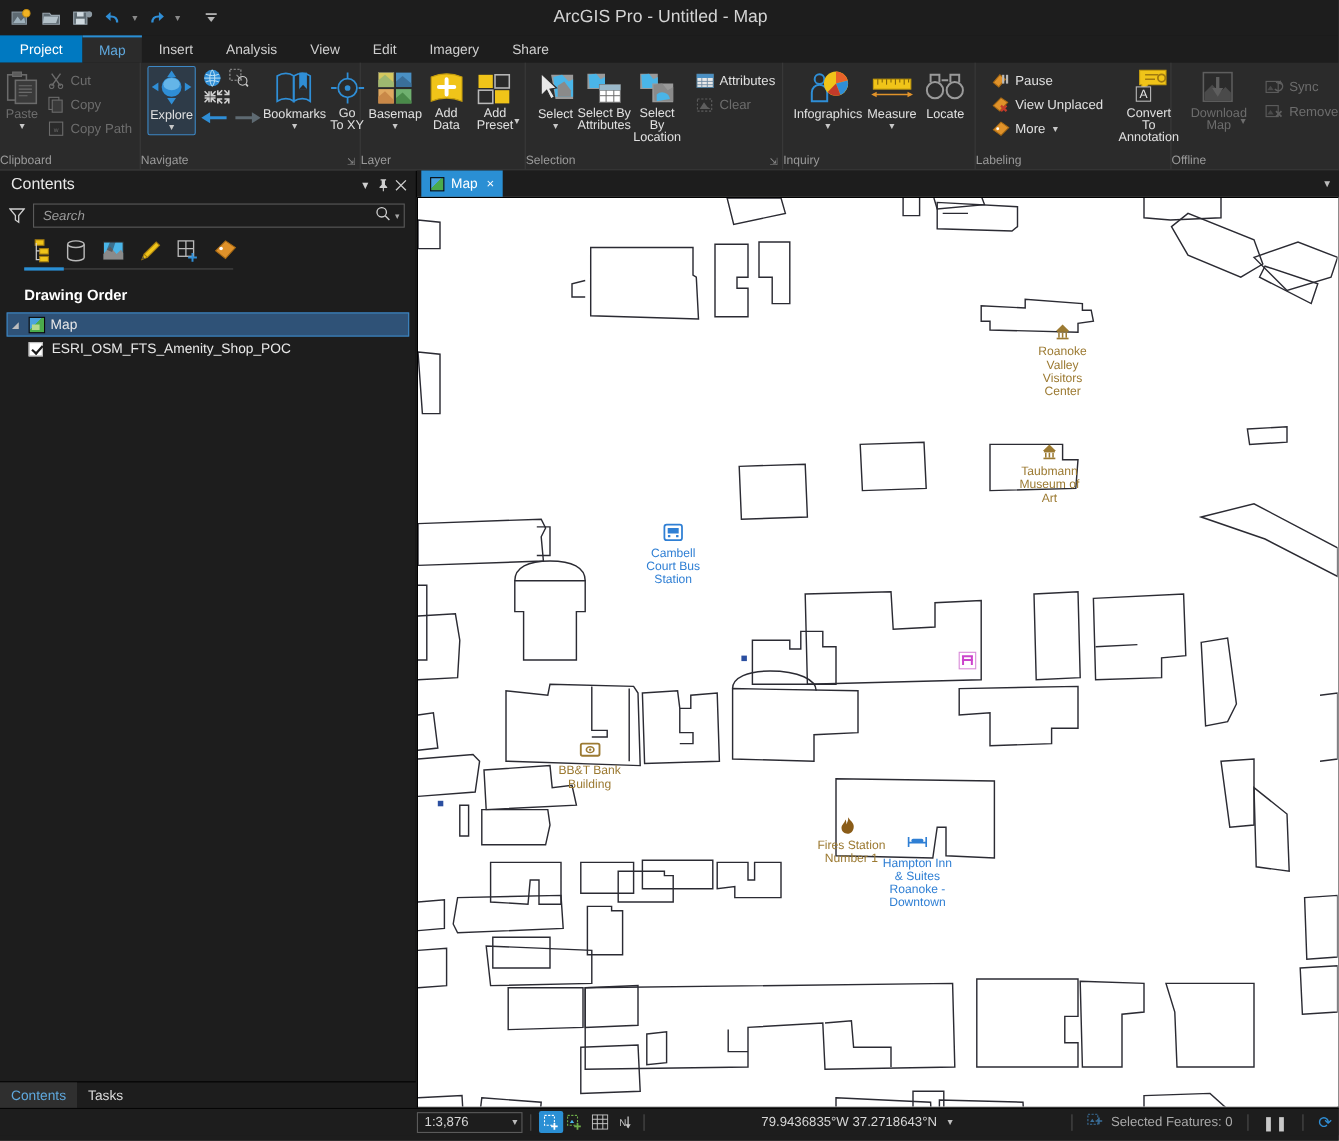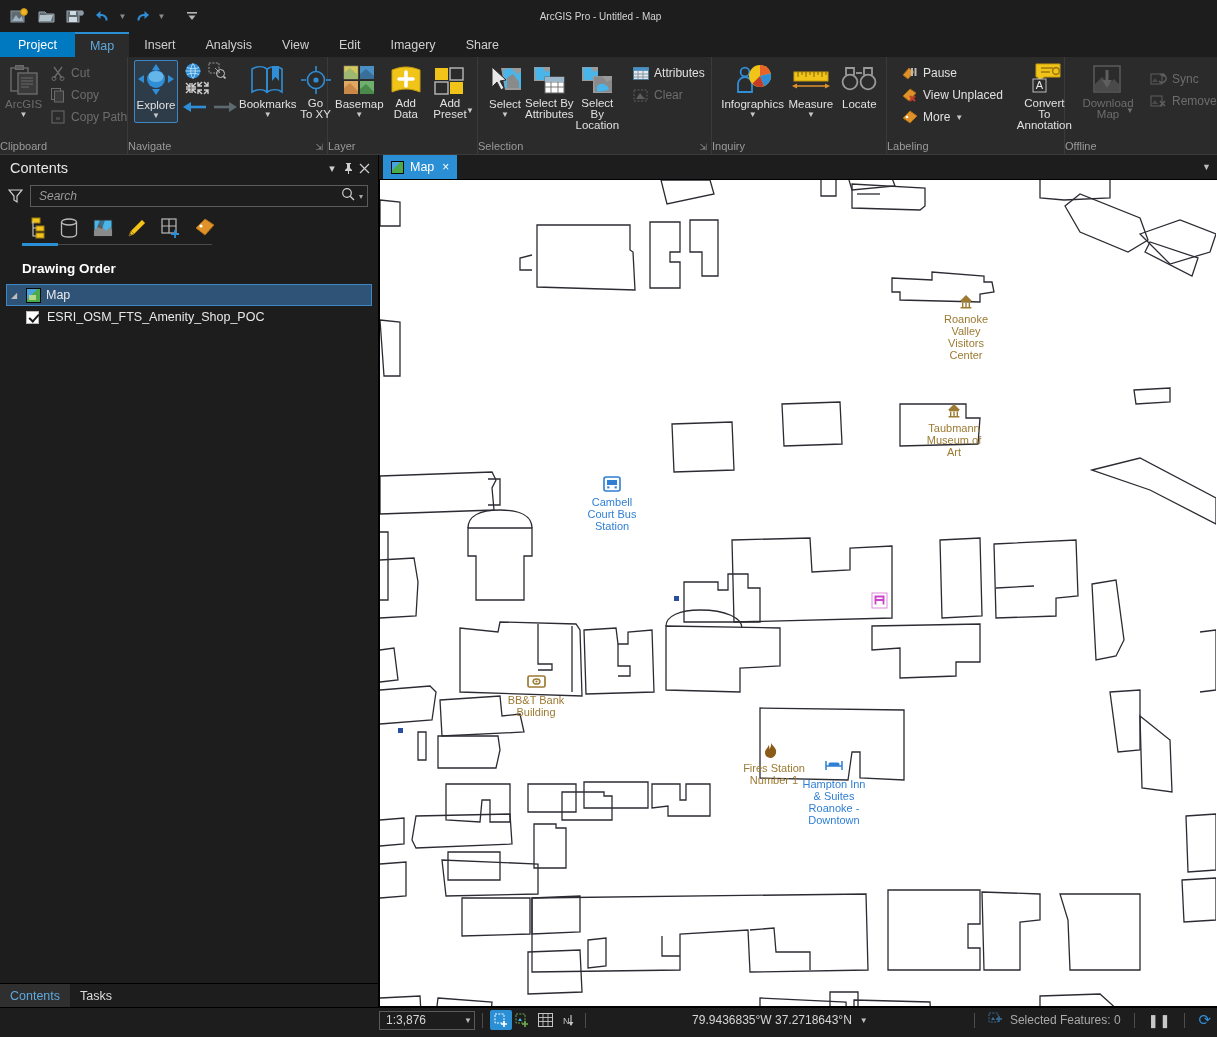--- a/index.html
+++ b/index.html
@@ -20,21 +20,21 @@
   }
   .qat { display: flex; align-items: center; gap: 2px; padding-left: 6px; }
   .qat-btn {
     width: 26px; height: 24px; display: flex;
     align-items: center; justify-content: center;
     border-radius: 2px;
   }
   .qat-sep { width: 9px; height: 24px; display:flex; align-items:center; justify-content:center; color:#8a8a8a; font-size:8px;}
   .app-title {
     position: absolute; left: 0; right: 16px; text-align: center;
-    font-size: 10px; color: #d4d4d4; pointer-events: none;
+    font-size: 16px; color: #d4d4d4; pointer-events: none;
   }
 
   
   .ribbon-tabs {
     height: 25px; display: flex; align-items: stretch;
     background: #1d1d1d; font-size: 12.5px;
   }
   .tab {
     padding: 0 15px; display: flex; align-items: center;
     color: #cfcfcf; cursor: default;
@@ -263,21 +263,21 @@
         <div class="ico">
           <svg width="30" height="32" viewBox="0 0 30 32">
             <rect x="2" y="4" width="17" height="23" fill="none" stroke="#6b6b6b" stroke-width="1.4"></rect>
             <rect x="6.5" y="1.5" width="8" height="4" fill="#5c5c5c" stroke="#6b6b6b"></rect>
             <rect x="9" y="9" width="19" height="21" fill="#3a3a3a" stroke="#6b6b6b" stroke-width="1.4"></rect>
             <g stroke="#6b6b6b" stroke-width="1">
                 <path d="M12 14h12M12 17h12M12 20h12M12 23h8"></path>
               </g>
           </svg>
         </div>
-        <div class="lbl">ArcGIS</div>
+        <div class="lbl">Paste</div>
         <div class="caret">▼</div>
       </div>
       <div class="col" style="padding-left:2px">
         <div class="smallbtn disabled">
           <svg width="16" height="16" viewBox="0 0 16 16">
               <path d="M4 2l8 11M12 2L4 13" stroke="#6b6b6b" stroke-width="1.3" fill="none"></path>
               <circle cx="4" cy="13.5" r="2" fill="none" stroke="#6b6b6b"></circle>
               <circle cx="12" cy="13.5" r="2" fill="none" stroke="#6b6b6b"></circle>
             </svg>
           <span>Cut</span>

